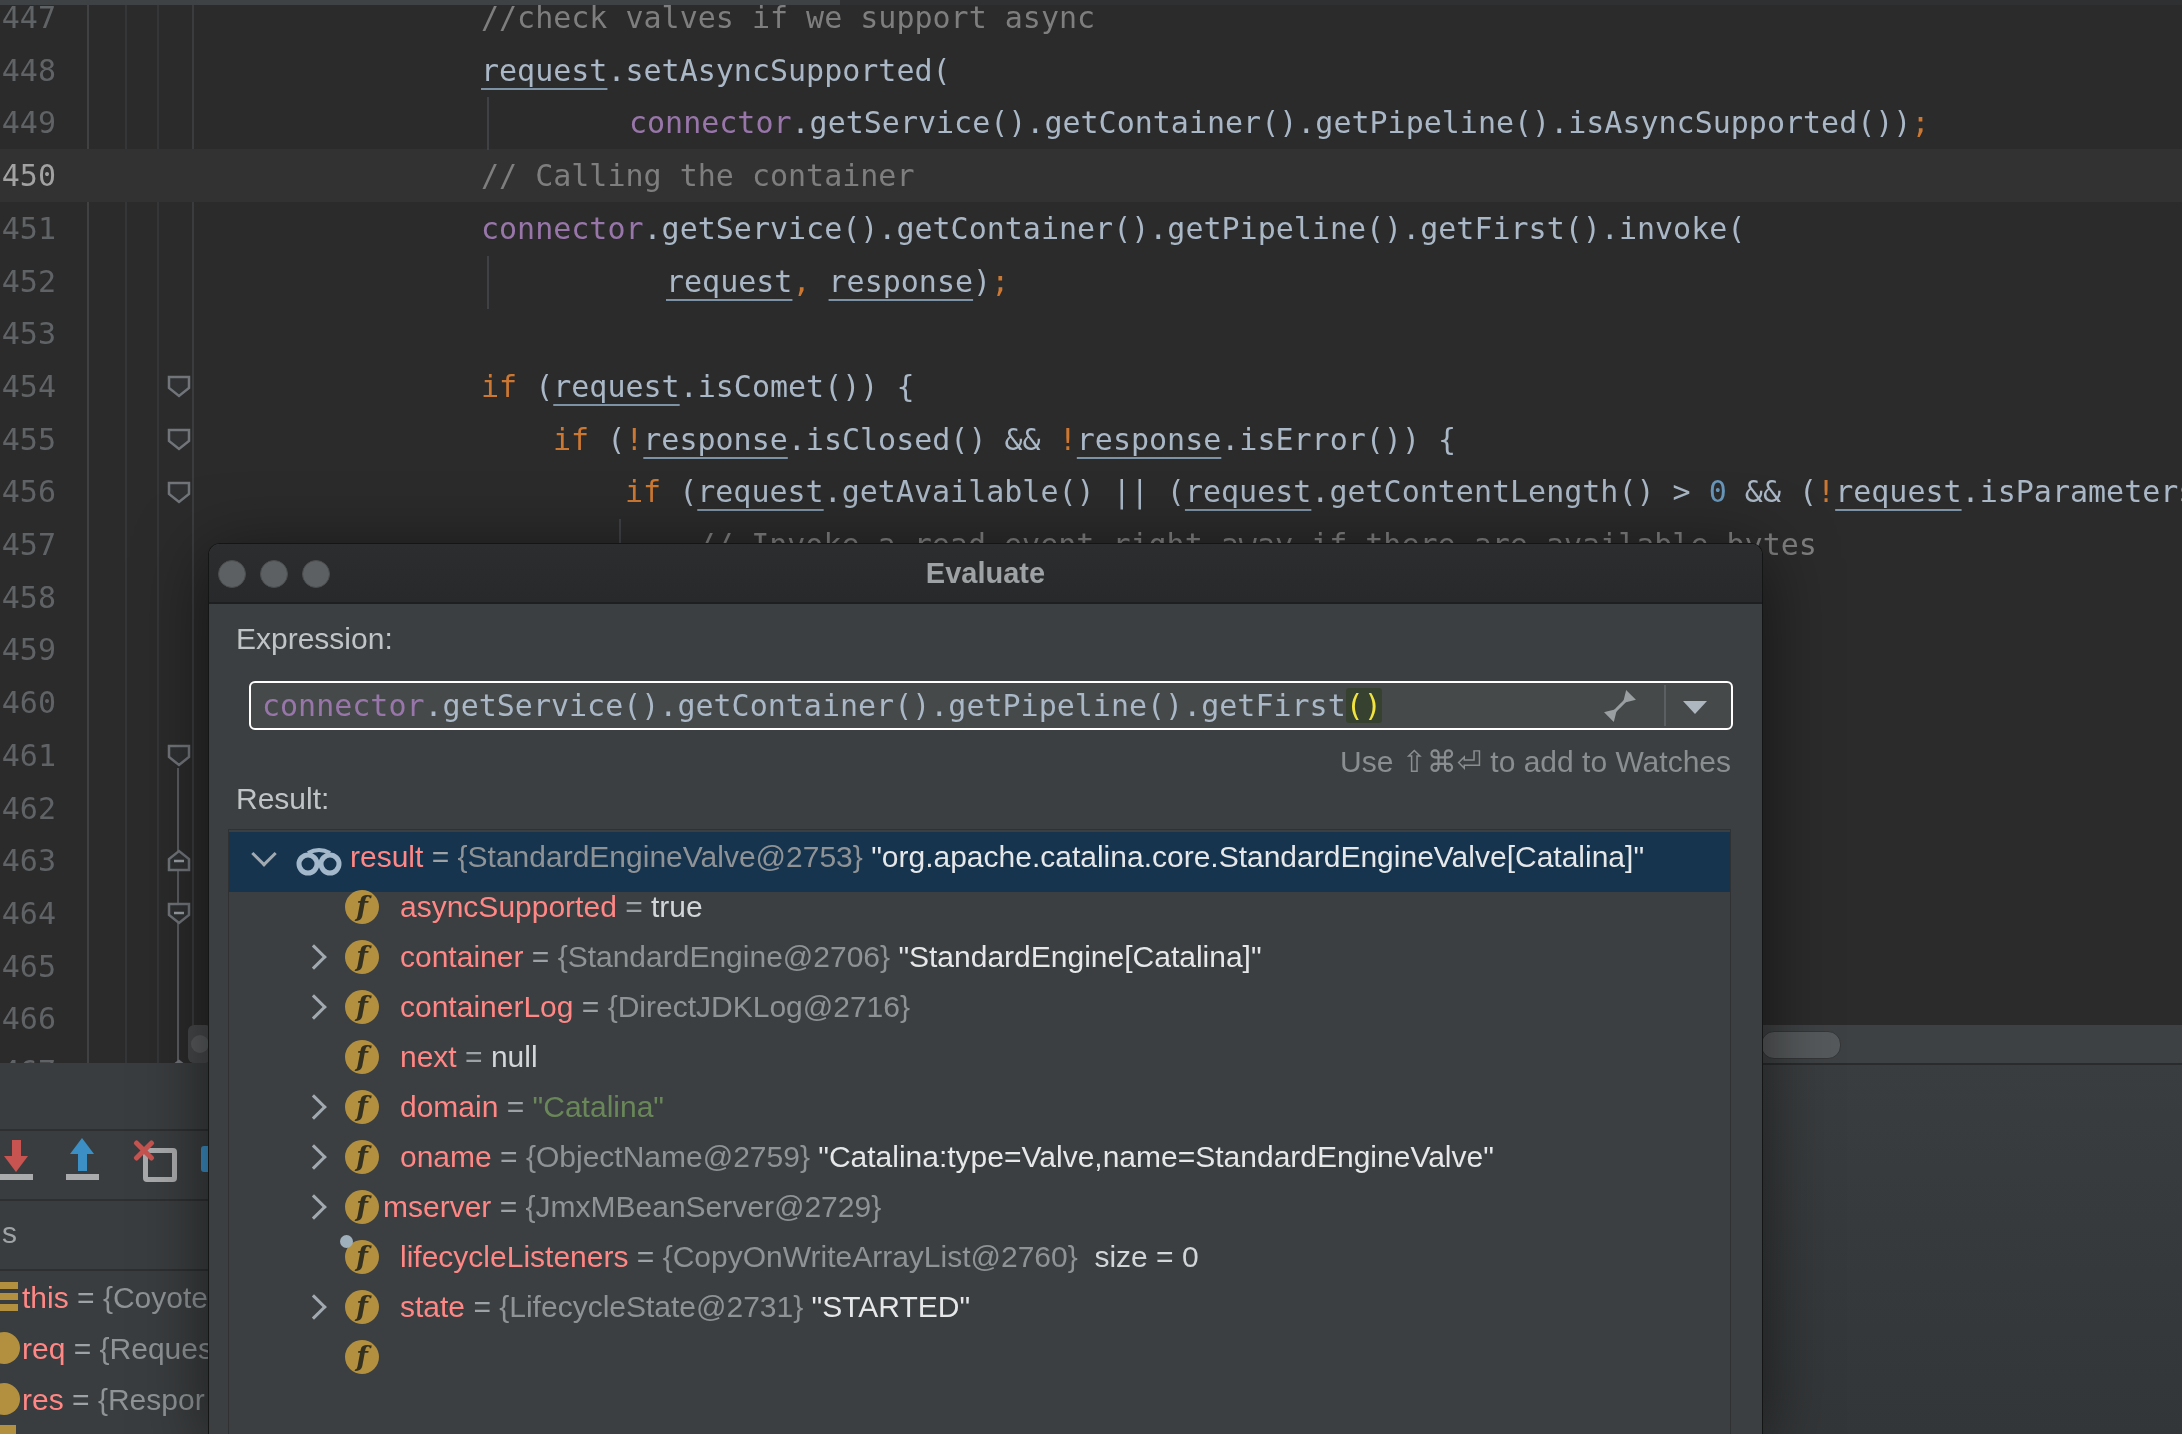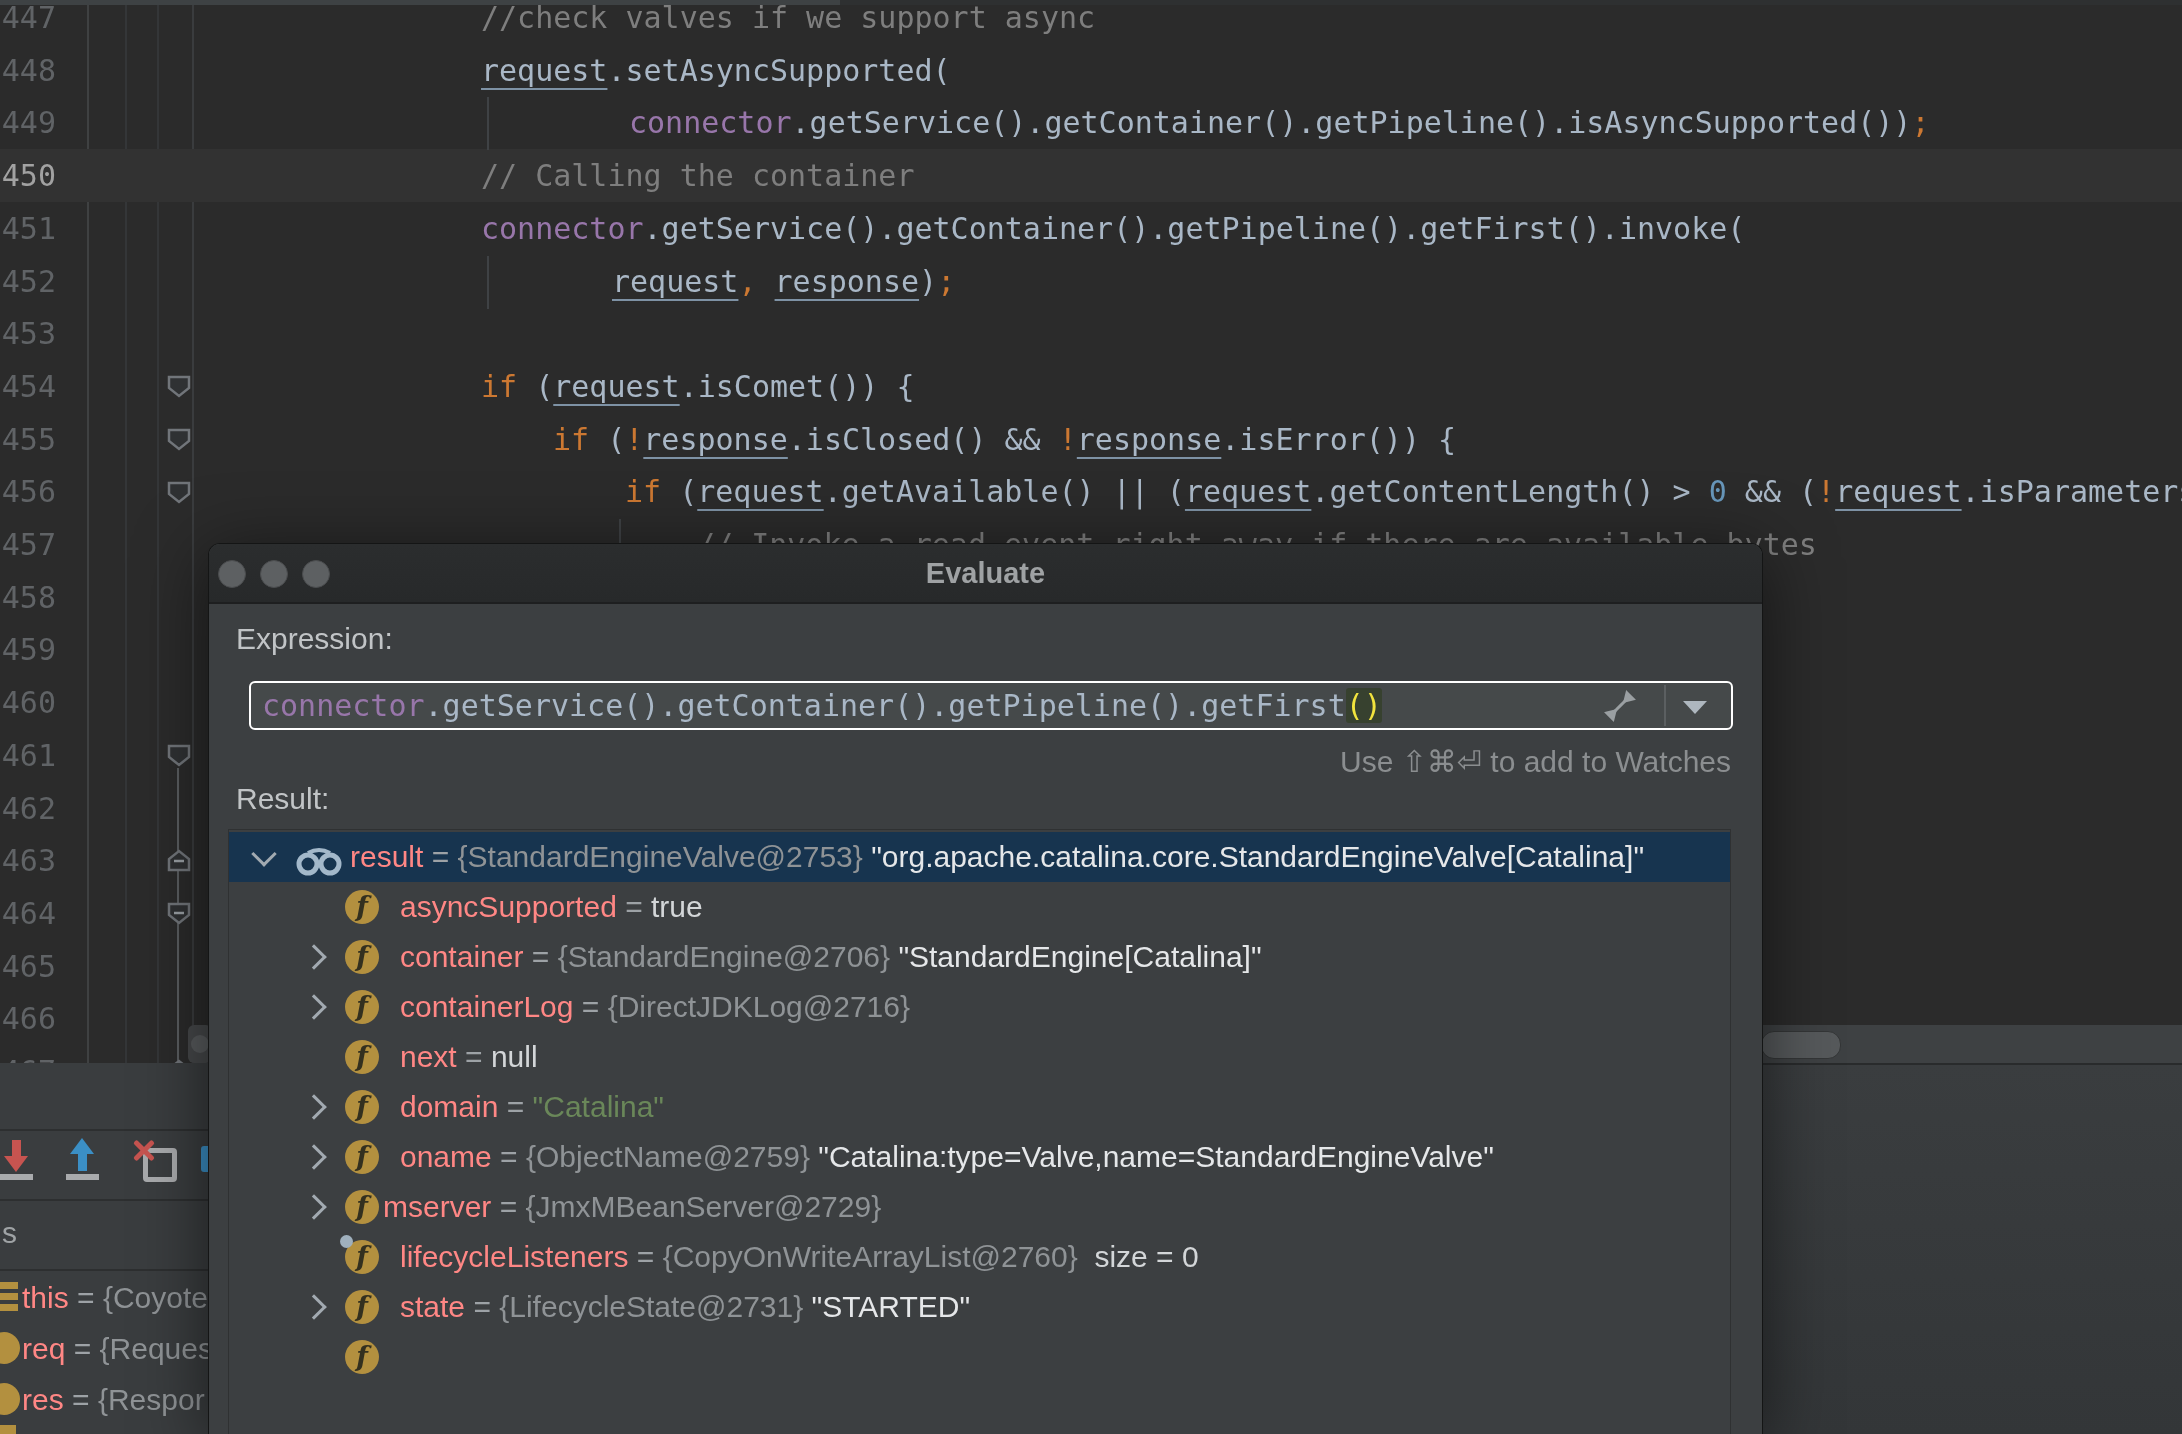--- a/index.html
+++ b/index.html
@@ -62,21 +62,21 @@
               border:2px solid #ffffff;border-radius:6px;}
   #expr-text{position:absolute;left:11px;top:0;font-family:"DejaVu Sans Mono",monospace;font-size:30px;
              line-height:45px;white-space:pre;}
   #expr-sep{position:absolute;left:1413px;top:2px;width:2px;height:41px;background:#5b5f61;}
   #combo-arrow{position:absolute;left:1432px;top:18px;width:0;height:0;
                border-left:12px solid transparent;border-right:12px solid transparent;border-top:13px solid #aeb7bf;}
   #expand-icon{position:absolute;left:1352px;top:6px;}
   #hint{position:absolute;left:600px;top:200px;width:922px;text-align:right;font-size:30px;color:#8b8e90;}
   
   #tree{position:absolute;left:19px;top:285px;width:1501px;height:606px;background:#3c3f41;border:1px solid #2f3132;}
-  .trow{position:absolute;left:0;width:100%;height:50px;line-height:50px;font-size:30px;white-space:pre;overflow:hidden;}
+  .trow{position:absolute;left:0;width:100%;height:60px;line-height:50px;font-size:30px;white-space:pre;overflow:hidden;}
   .trow.sel{background:#17344f;}
   .chev{position:absolute;top:18px;width:15px;height:15px;border-right:3px solid #a2aab1;border-bottom:3px solid #a2aab1;}
   .chev.right{transform:rotate(-45deg);top:16px;}
   .chev.down{transform:rotate(45deg);top:13px;}
   .ficon{position:absolute;top:8px;width:34px;height:34px;border-radius:50%;background:#b3903f;
          color:#33301f;text-align:center;font-family:"DejaVu Serif",serif;font-style:italic;
          font-size:27px;line-height:33px;font-weight:bold;}
   .fbadge{position:absolute;left:-5px;top:-5px;width:13px;height:13px;border-radius:50%;background:#9fb0bd;}
   .tree-text{position:absolute;top:0;}
   
@@ -109,21 +109,21 @@
         <div class="gline cur" style="top: 149.1px;">
           <span class="lnum">450</span>
           <span class="code" style="left: 481px;"><span class="s-com">// Calling the container</span></span>
         </div>
         <div class="gline" style="top: 201.8px;">
           <span class="lnum">451</span>
           <span class="code" style="left: 481px;"><span class="s-fld">connector</span><span class="s-pl">.getService().getContainer().getPipeline().getFirst().invoke(</span></span>
         </div>
         <div class="gline" style="top: 254.5px;">
           <span class="lnum">452</span>
-          <span class="code" style="left: 612px; text-align: center;"><span class="s-pu">request</span><span class="s-kw">,</span><span class="s-pl"> </span><span class="s-pu">response</span><span class="s-pl">)</span><span class="s-kw">;</span></span>
+          <span class="code" style="left: 666px; text-align: center;"><span class="s-pu">request</span><span class="s-kw">,</span><span class="s-pl"> </span><span class="s-pu">response</span><span class="s-pl">)</span><span class="s-kw">;</span></span>
         </div>
         <div class="gline" style="top: 307.2px;">
           <span class="lnum">453</span>
         </div>
         <div class="gline" style="top: 359.9px;">
           <span class="lnum">454</span>
           <span class="code" style="left: 481px;"><span class="s-kw">if</span><span class="s-pl"> (</span><span class="s-pu">request</span><span class="s-pl">.isComet()) {</span></span>
         </div>
         <div class="gline" style="top: 412.6px;">
           <span class="lnum">455</span>

